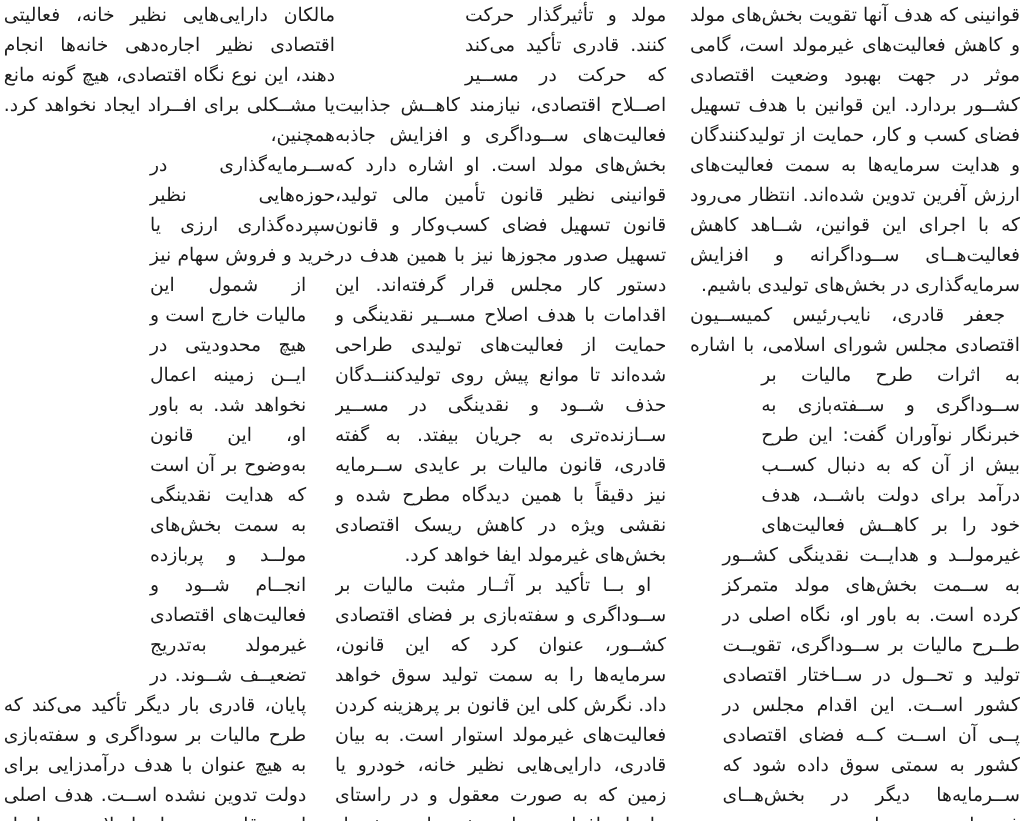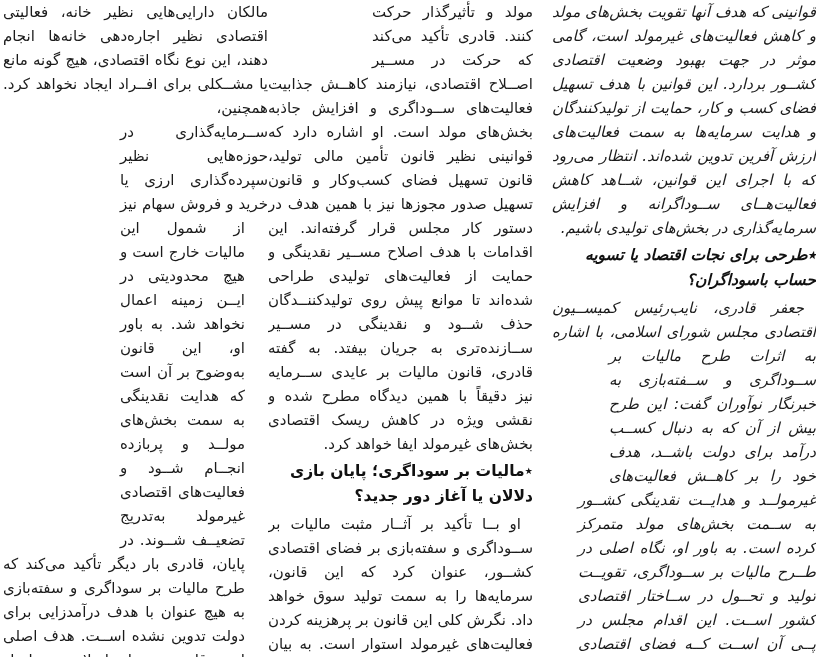--- a/index.html
+++ b/index.html
@@ -10,21 +10,21 @@
   .page{
     position:relative;width:818px;height:657px;
     direction:rtl;background:#ffffff;
   }
   .col{
     position:absolute;top:0;height:657px;overflow:hidden;
     color:#1b1b1b;font-size:15px;line-height:24px;
     text-align:justify;
   }
   
-  .col1{left:552px;width:264px;font-style:italic;}
+  .col1{left:552px;width:264px;}
   .col2{left:268px;width:265px;}
   .col3{left:3px;width:265px;}
   .para{margin:0;padding:0;}
   .para .t{display:inline;}
   .head{
     margin:3px 0 3px 0;padding:0;
     font-size:15.5px;line-height:25px;font-weight:bold;
     color:#111111;text-align:right;
   }
   .indent .t{ }
@@ -36,27 +36,25 @@
   .cl{clear:left;}
   .cr{clear:right;}
 </style>
 </head>
 <body>
 
 <div class="page">
 
   <div class="col col1">
     <p class="para"><span class="t">قوانینی که هدف آنها تقویت بخش‌های مولد و کاهش فعالیت‌های غیرمولد است، گامی موثر در جهت بهبود وضعیت اقتصادی کشــور بردارد. این قوانین با هدف تسهیل فضای کسب و کار، حمایت از تولیدکنندگان و هدایت سرمایه‌ها به سمت فعالیت‌های ارزش آفرین تدوین شده‌اند. انتظار می‌رود که با اجرای این قوانین، شــاهد کاهش فعالیت‌هــای ســوداگرانه و افزایش سرمایه‌گذاری در بخش‌های تولیدی باشیم.</span></p>
-    <h3 class="head"><span>٭طرحی برای نجات اقتصاد یا تسویه حساب باسوداگران؟</span></h3>
     <p class="para indent"><span class="sp fl" style="width:0;height:50px;"></span><span class="sp fl cl" style="width:57px;height:126px;"></span><span class="sp fl cl" style="width:26px;height:420px;"></span><span class="t">جعفر قادری، نایب‌رئیس کمیســیون اقتصادی مجلس شورای اسلامی، با اشاره به اثرات طرح مالیات بر ســوداگری و ســفته‌بازی به خبرنگار نوآوران گفت: این طرح بیش از آن که به دنبال کســب درآمد برای دولت باشــد، هدف خود را بر کاهــش فعالیت‌های غیرمولــد و هدایــت نقدینگی کشــور به ســمت بخش‌های مولد متمرکز کرده است. به باور او، نگاه اصلی در طــرح مالیات بر ســوداگری، تقویــت تولید و تحــول در ســاختار اقتصادی کشور اســت. این اقدام مجلس در پــی آن اســت کــه فضای اقتصادی کشور به سمتی سوق داده شود که ســرمایه‌ها دیگر در بخش‌هــای غیرمولد تجمع نیابند و بــه ســوی حوزه‌های</span></p>
   </div>
 
   <div class="col col2">
     <p class="para"><span class="sp fl" style="width:104px;height:70px;"></span><span class="t">مولد و تأثیرگذار حرکت کنند. قادری تأکید می‌کند که حرکت در مســیر اصــلاح اقتصادی، نیازمند کاهــش جذابیت فعالیت‌های ســوداگری و افزایش جاذبه بخش‌های مولد است. او اشاره دارد که قوانینی نظیر قانون تأمین مالی تولید، قانون تسهیل فضای کسب‌وکار و قانون تسهیل صدور مجوزها نیز با همین هدف در دستور کار مجلس قرار گرفته‌اند. این اقدامات با هدف اصلاح مســیر نقدینگی و حمایت از فعالیت‌های تولیدی طراحی شده‌اند تا موانع پیش روی تولیدکننــدگان حذف شــود و نقدینگی در مســیر ســازنده‌تری به جریان بیفتد. به گفته قادری، قانون مالیات بر عایدی ســرمایه نیز دقیقاً با همین دیدگاه مطرح شده و نقشی ویژه در کاهش ریسک اقتصادی بخش‌های غیرمولد ایفا خواهد کرد.</span></p>
-    <h3 class="head"><span>٭مالیات بر سوداگری؛ پایان بازی دلالان یا آغاز دور جدید؟</span></h3>
     <p class="para indent"><span class="t">او بــا تأکید بر آثــار مثبت مالیات بر ســوداگری و سفته‌بازی بر فضای اقتصادی کشــور، عنوان کرد که این قانون، سرمایه‌ها را به سمت تولید سوق خواهد داد. نگرش کلی این قانون بر پرهزینه کردن فعالیت‌های غیرمولد استوار است. به بیان قادری، دارایی‌هایی نظیر خانه، خودرو یا زمین که به صورت معقول و در راستای نیازهای افراد خریداری شــده‌اند، مشمول این قانون نخواهند شد. اما زمانی که دارایی‌ها با هدف احتکار یا انباشت بیش از اندازه جمع‌آوری شوند، قانون مالیات به اجرا درخواهد آمد و صاحبان این دارایی‌ها باید مالیات لازم را پرداخــت کنند. قادری همچنیــن به اهمیت رویکرد اقتصادی قانون اشاره کرد و توضیح داد که اگر</span></p>
   </div>
 
   <div class="col col3">
     <p class="para"><span class="sp fl" style="width:0;height:118px;"></span><span class="sp fl cl" style="width:117px;height:430px;"></span><span class="sp fr" style="width:0;height:118px;"></span><span class="sp fr cr" style="width:23px;height:430px;"></span><span class="t">مالکان دارایی‌هایی نظیر خانه، فعالیتی اقتصادی نظیر اجاره‌دهی خانه‌ها انجام دهند، این نوع نگاه اقتصادی، هیچ گونه مانع یا مشــکلی برای افــراد ایجاد نخواهد کرد. همچنین، ســرمایه‌گذاری در حوزه‌هایی نظیر سپرده‌گذاری ارزی یا خرید و فروش سهام نیز از شمول این مالیات خارج است و هیچ محدودیتی در ایــن زمینه اعمال نخواهد شد. به باور او، این قانون به‌وضوح بر آن است که هدایت نقدینگی به سمت بخش‌های مولــد و پربازده انجــام شــود و فعالیت‌های اقتصادی غیرمولد به‌تدریج تضعیــف شــوند. در پایان، قادری بار دیگر تأکید می‌کند که طرح مالیات بر سوداگری و سفته‌بازی به هیچ عنوان با هدف درآمدزایی برای دولت تدوین نشده اســت. هدف اصلی این قانون، تنها اصلاح ســاختار ســرمایه‌گذاری در کشــور و پرهزینه کردن فعالیت‌های غیرمولد اســت تا بازدهی اقتصادی کشــور از مسیر تولید و فعالیت‌های مولد تأمین شــود. به گفتــه او، این نوع سیاســت‌ها پایه‌های اقتصادی کشــور را مســتحکم می‌ســازد و زمینه‌ســاز تحولاتی اساسی در مســیر پیشرفت خواهد بود.</span></p>
   </div>
 
 </div>
 
 </body></html>

